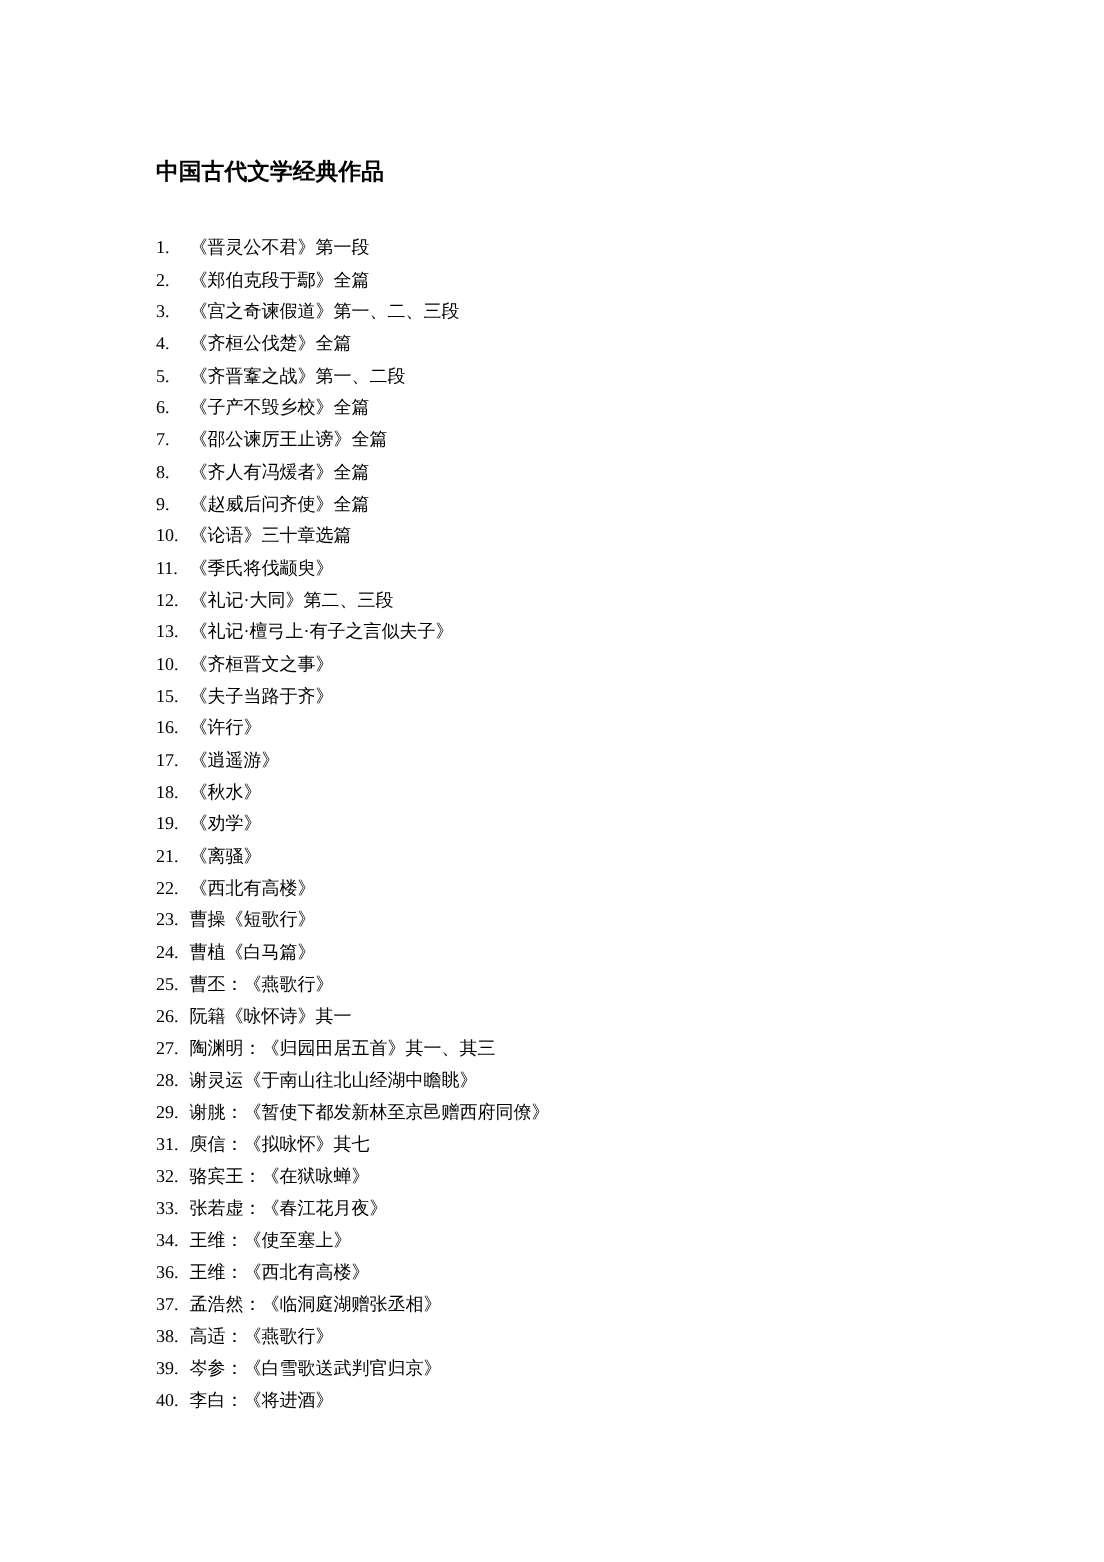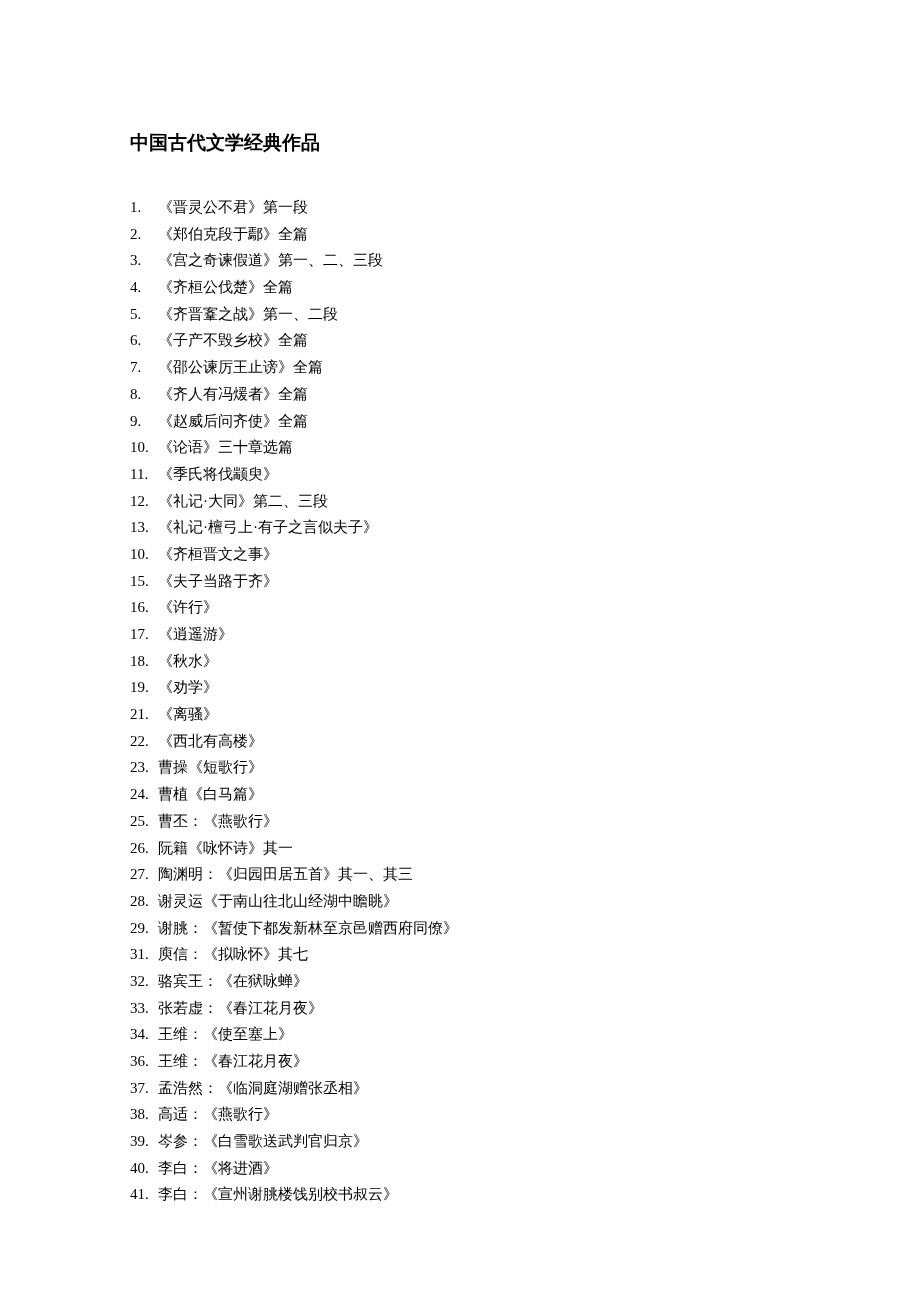--- a/index.html
+++ b/index.html
@@ -166,35 +166,31 @@
     <div class="list-item">
       <span class="item-number">33.</span>
       <span class="item-text">张若虚：《春江花月夜》</span>
     </div>
     <div class="list-item">
       <span class="item-number">34.</span>
       <span class="item-text">王维：《使至塞上》</span>
     </div>
     <div class="list-item">
       <span class="item-number">36.</span>
-      <span class="item-text">王维：《春江花月夜》</span>
+      <span class="item-text">王维：《西北有高楼》</span>
     </div>
     <div class="list-item">
       <span class="item-number">37.</span>
       <span class="item-text">孟浩然：《临洞庭湖赠张丞相》</span>
     </div>
     <div class="list-item">
       <span class="item-number">38.</span>
       <span class="item-text">高适：《燕歌行》</span>
     </div>
     <div class="list-item">
       <span class="item-number">39.</span>
       <span class="item-text">岑参：《白雪歌送武判官归京》</span>
     </div>
     <div class="list-item">
       <span class="item-number">40.</span>
       <span class="item-text">李白：《将进酒》</span>
     </div>
-    <div class="list-item">
-      <span class="item-number">41.</span>
-      <span class="item-text">李白：《宣州谢朓楼饯别校书叔云》</span>
-    </div>
   </div>
 
 </body></html>

